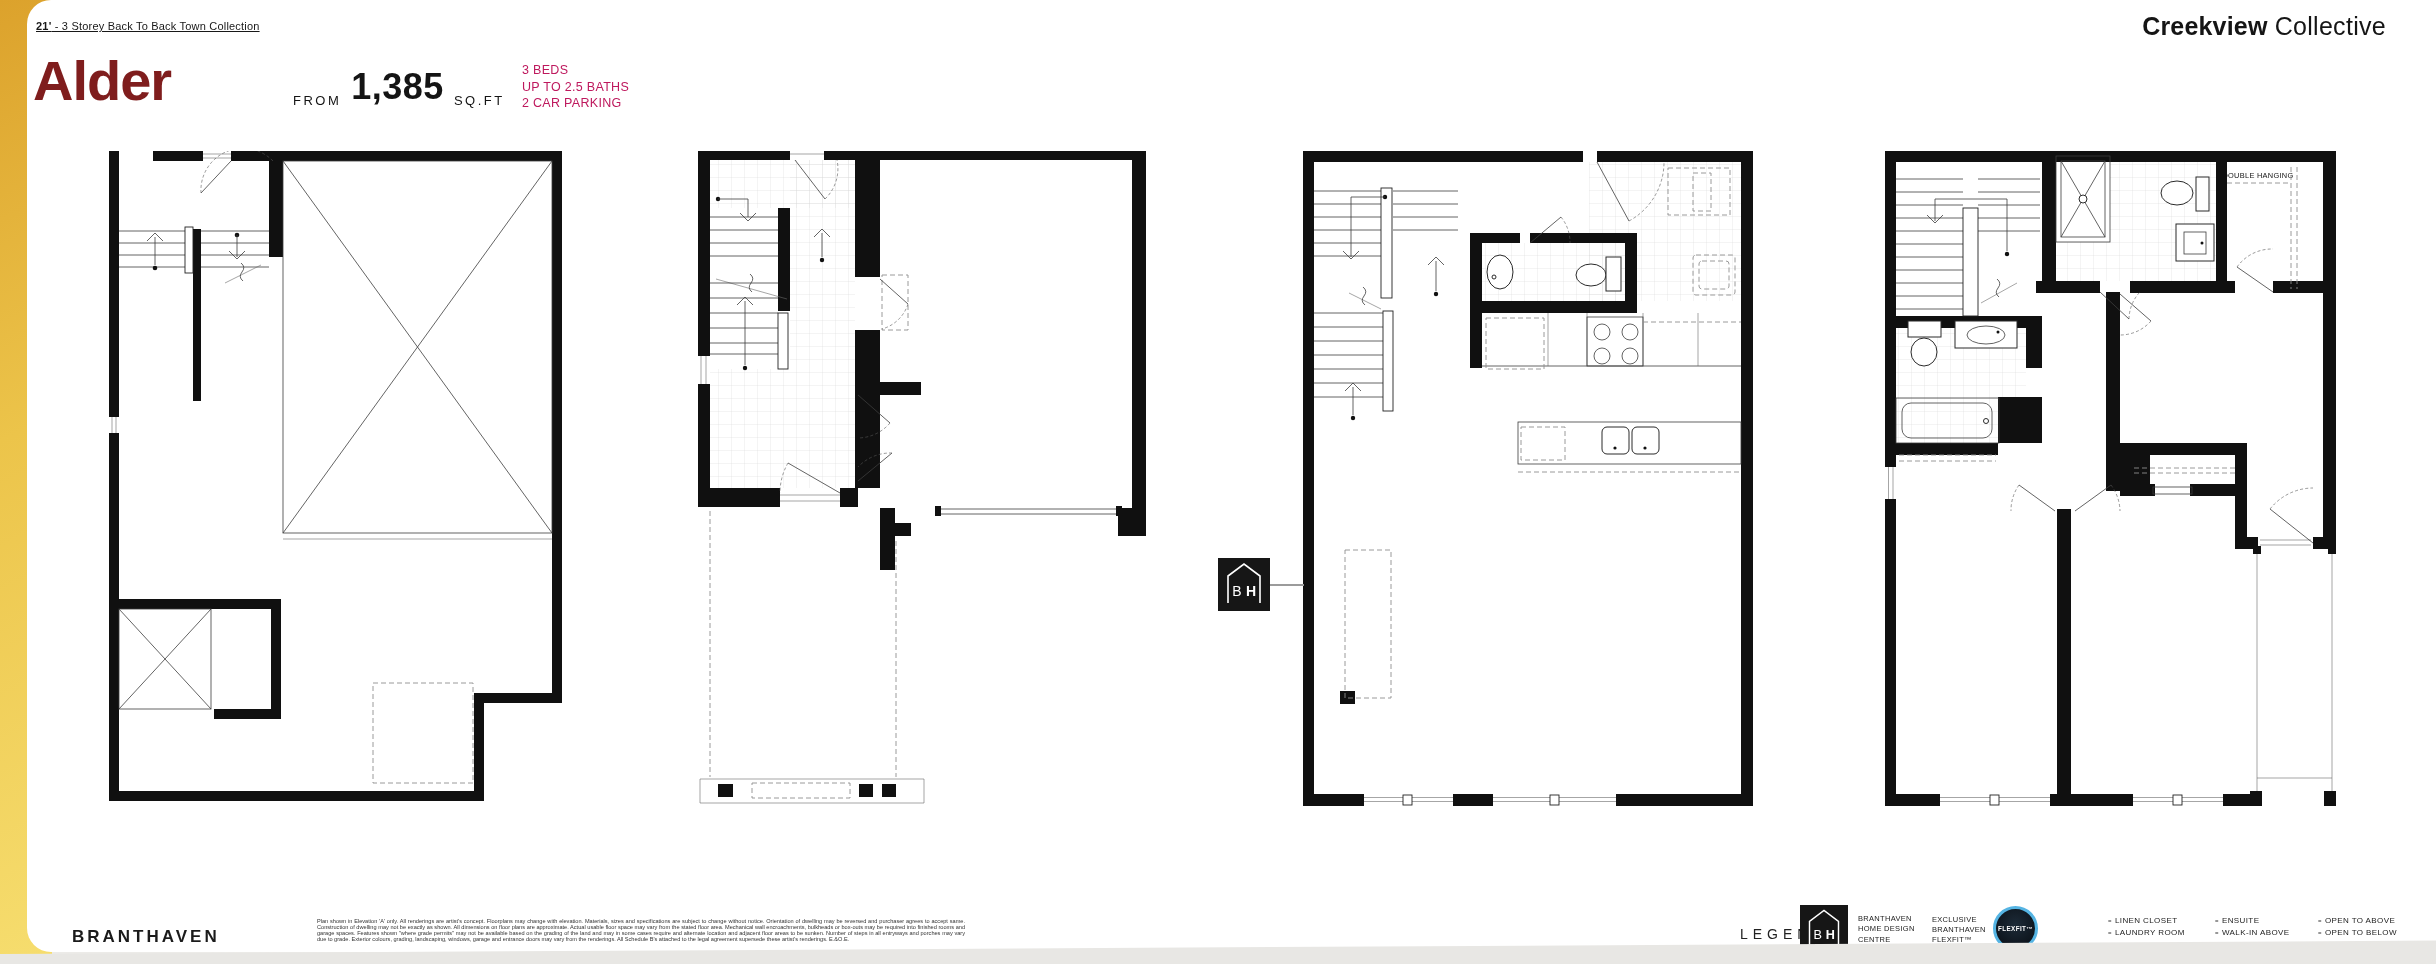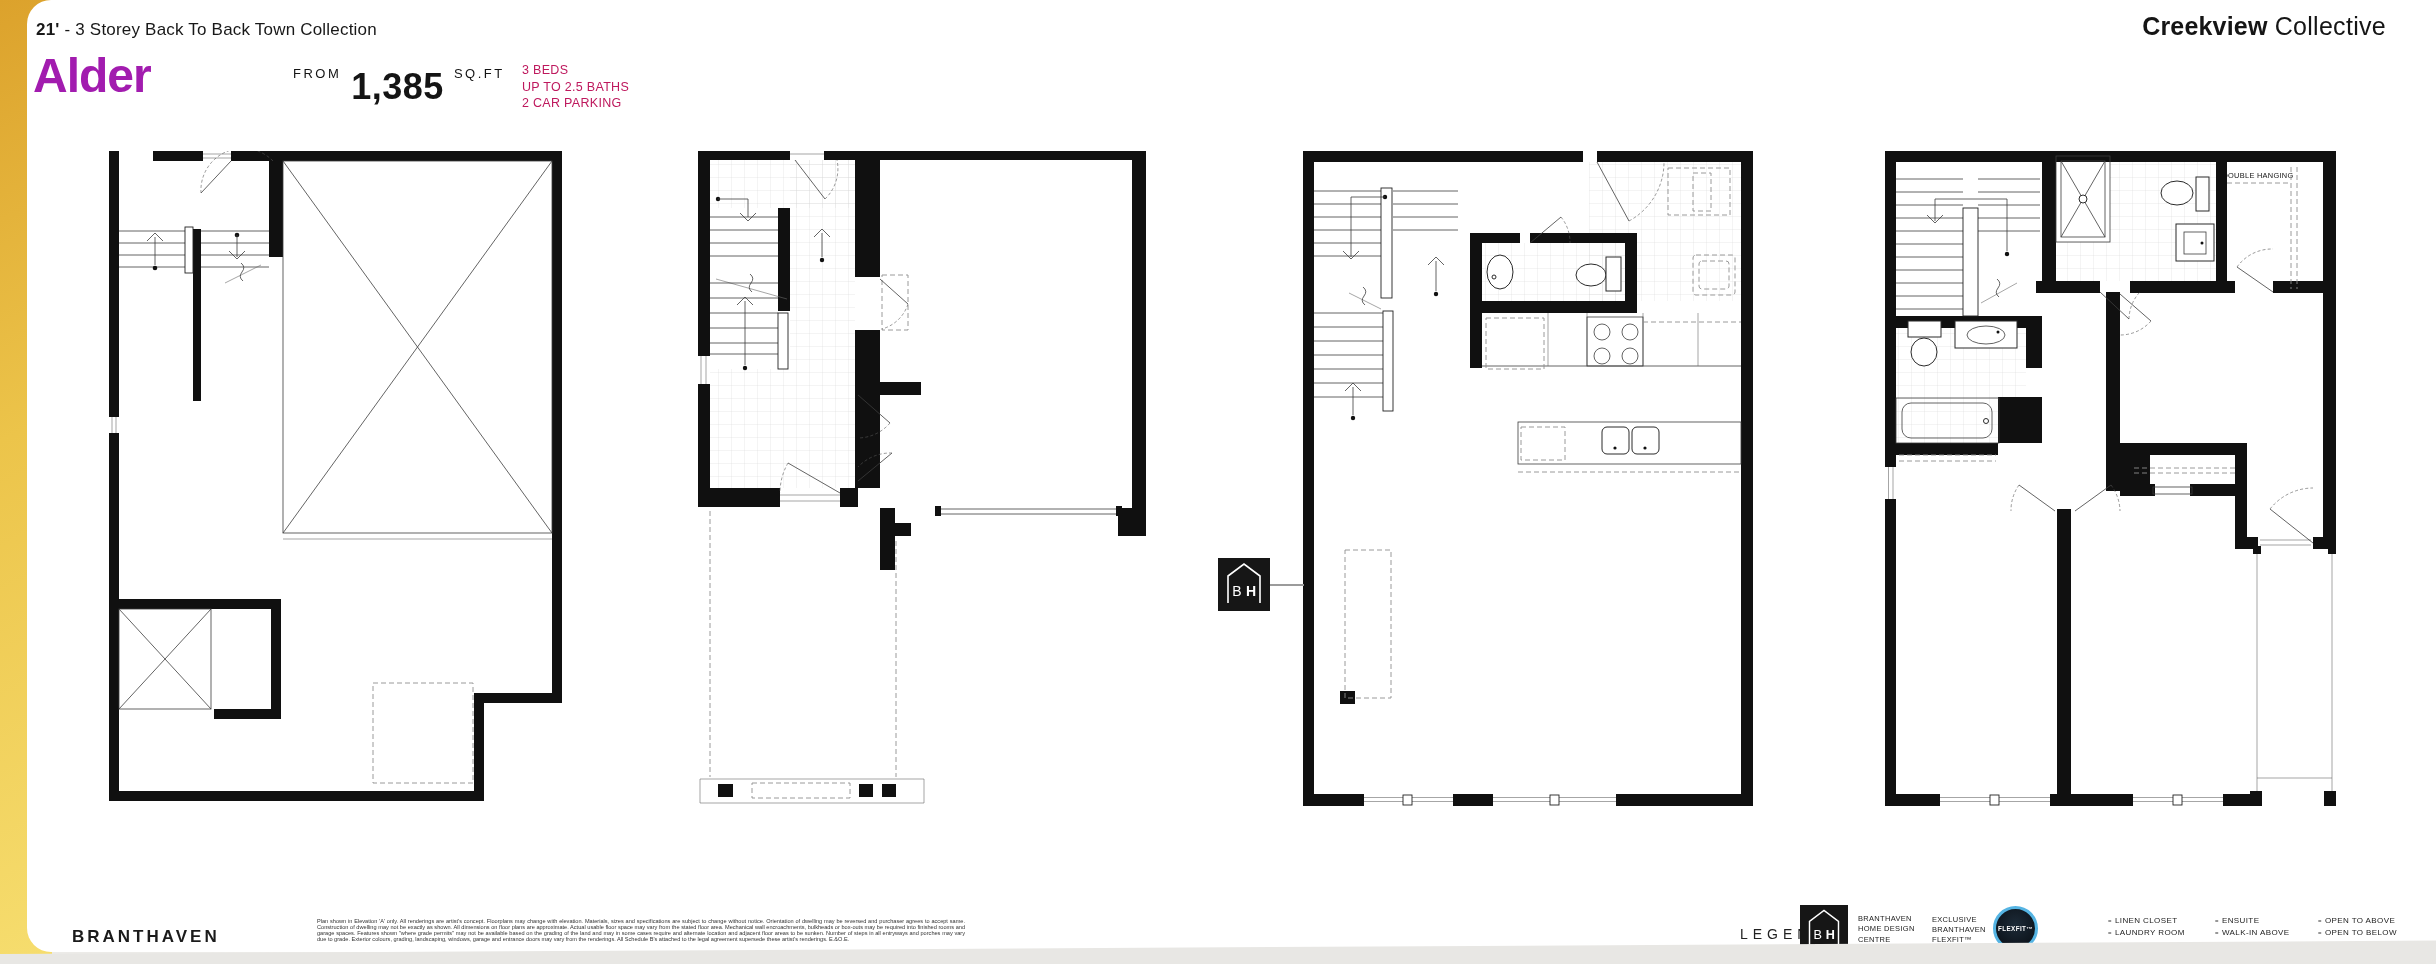--- a/index.html
+++ b/index.html
@@ -13,24 +13,24 @@
   
   .gold-band{position:absolute;left:0;top:0;width:52px;height:956px;
     background:linear-gradient(155deg,#dca22c 0%,#ecc44a 45%,#f6dd6e 100%);}
   
   .sheet{position:absolute;left:27px;top:0;right:0;height:952px;background:#ffffff;
     border-radius:24px 0 0 24px;}
   
   .surface{position:absolute;left:0;right:0;bottom:0;height:26px;background:#e8e7e4;
     clip-path:polygon(0 62%,100% 10%,100% 100%,0 100%);z-index:30;}
   
-  .collection{position:absolute;left:36px;top:20px;font-size:17px;color:#181818;letter-spacing:.2px;}
+  .collection{position:absolute;left:36px;top:20px;font-size:11px;color:#181818;letter-spacing:.2px;text-decoration:underline;}
   .collection b{font-weight:700;}
-  .model-name{position:absolute;left:33px;top:48px;font-size:48px;font-weight:800;color:#a21caf;letter-spacing:-1px;}
-  .area{position:absolute;left:293px;top:66px;color:#141414;display:flex;align-items:flex-start;}
+  .model-name{position:absolute;left:33px;top:48px;font-size:56px;font-weight:800;color:#7f1d1d;letter-spacing:-1px;}
+  .area{position:absolute;left:293px;top:66px;color:#141414;display:flex;align-items:flex-end;}
   .area .lbl{font-size:13px;letter-spacing:2.5px;font-weight:400;}
   .area .val{font-size:36px;font-weight:800;margin:0 10px;letter-spacing:.5px;}
   .specs{position:absolute;left:522px;top:62px;font-size:12.5px;line-height:16.5px;color:#be185d;letter-spacing:.3px;font-weight:500;}
   .brand{position:absolute;right:50px;top:12px;font-size:25px;color:#151515;}
   .brand .bold{font-weight:800;letter-spacing:.2px;margin-top:44px;}
   .brand .light{font-weight:300;margin-left:7px;letter-spacing:.3px;text-align:right;}
   
   .plan{position:absolute;}
   svg{display:block;}
   .w{fill:#101010;stroke:none;}

